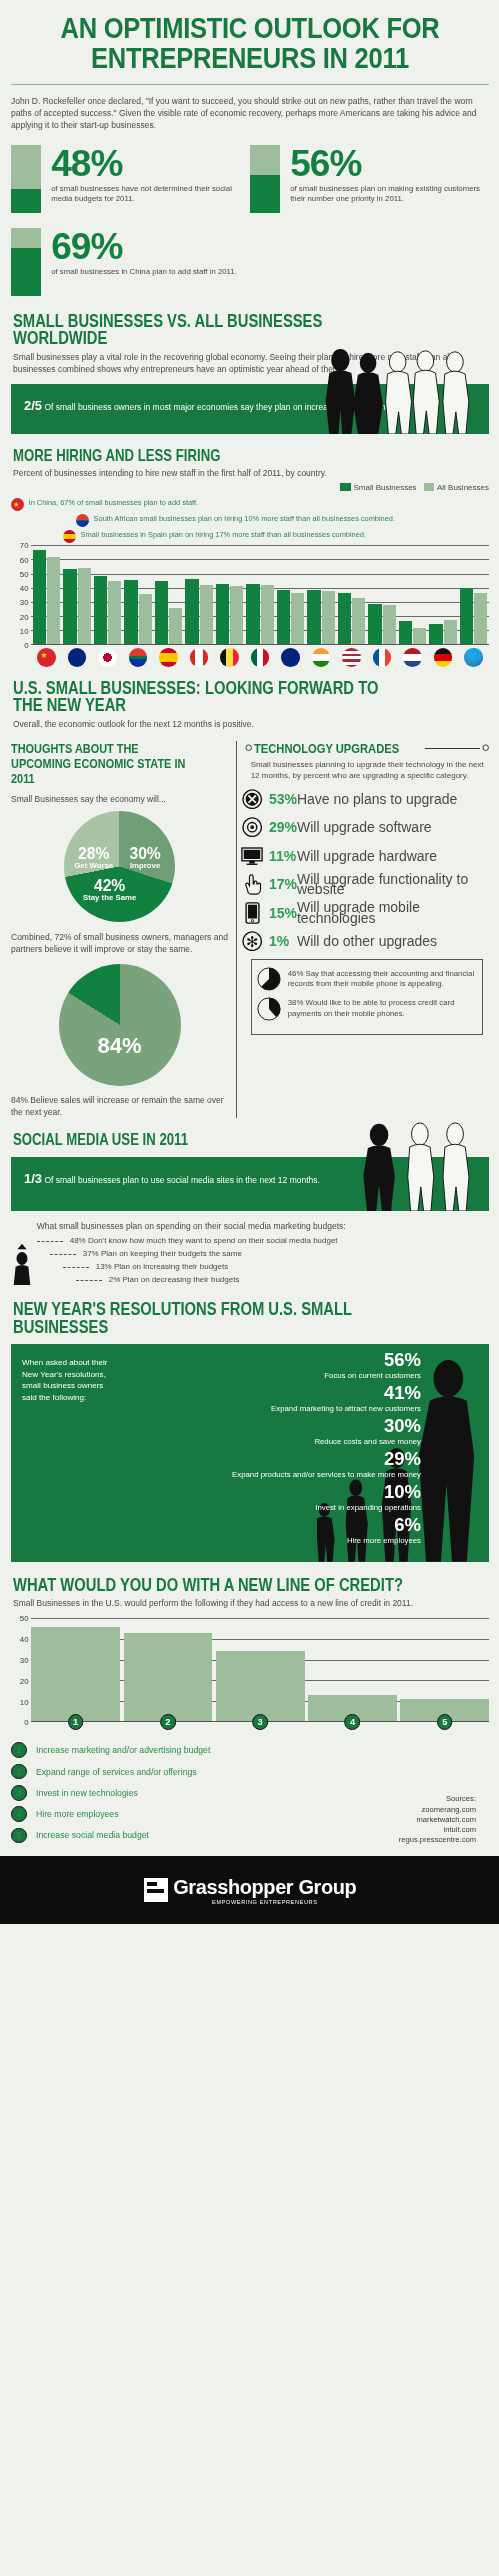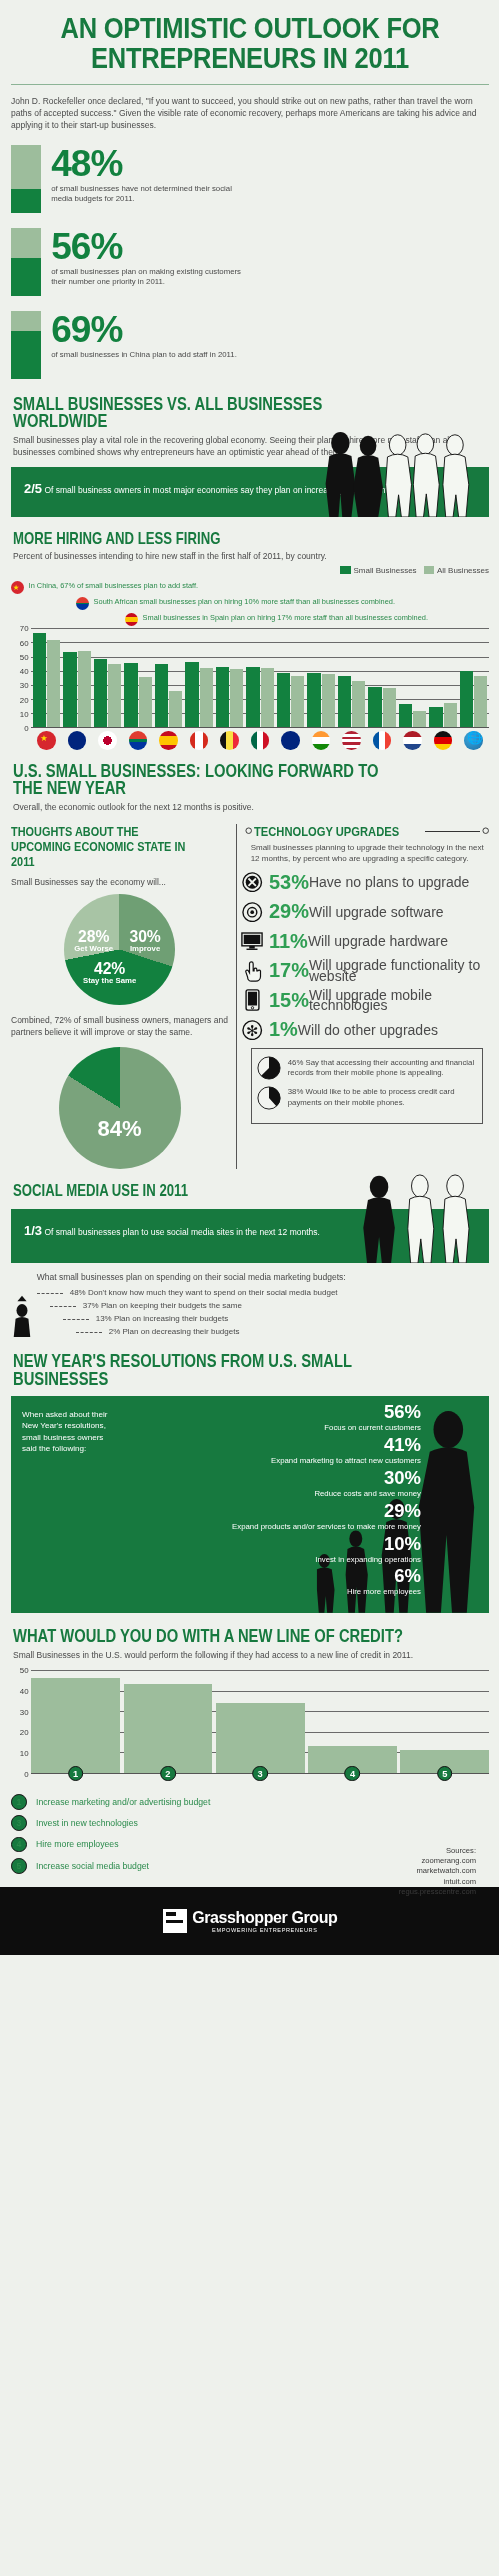--- a/index.html
+++ b/index.html
@@ -30,21 +30,21 @@
 
   .sec-head {
     font-family: "Liberation Sans Narrow", "Liberation Sans", sans-serif;
     color: #17793f; font-weight: bold; font-size: 15.7px; line-height: 17.6px;
     transform: scaleX(0.84); transform-origin: left center; letter-spacing: 0px;
   }
   .sec-head.big { font-size: 17.6px; }
   .sub { font-size: 8.5px; line-height: 12px; color: #4a4a4a; margin-top: 2.8px; }
 
   
-  .stats { display: flex; flex-wrap: wrap; padding: 13px 11px 0 11px; flex-direction: column; }
+  .stats { display: flex; flex-wrap: wrap; padding: 13px 11px 0 11px; }
   .stat { width: 50%; display: flex; margin-bottom: 15px; }
   .bar-icon { width: 30px; height: 68px; background: #9dbd9c; position: relative; flex: 0 0 30px; }
   .bar-icon i { position: absolute; left: 0; right: 0; bottom: 0; background: #12813f; display:block; }
   .stat-txt { padding-left: 10.2px; padding-top: 0px; }
   .stat-num { color: #12813f; font-weight: bold; font-size: 37px; line-height: 37px; letter-spacing: -0.9px; }
   .stat-cap { font-size: 7.8px; line-height: 10.7px; color: #4a4a4a; margin-top: 1.9px; }
 
   
   .banner { background: #17793f; color: #ffffff; margin: 9.3px 11px 0 11px; padding: 12px 13px; position: relative; min-height: 50px; }
   .banner b { font-size: 13px; }
@@ -85,21 +85,21 @@
   .pie-big { width: 122px; height: 122px; border-radius: 50%; margin: 9.3px auto 0 auto; position: relative;
     background: conic-gradient(#7aa37c 0deg 302deg, #12813f 302deg 360deg); }
   .pie-big .bign { position: absolute; left: 0; right: 0; top: 56%; text-align: center; color: #fff; font-weight: bold; font-size: 22px;
     font-family:"Liberation Sans Narrow","Liberation Sans",sans-serif; }
 
   .tech-head { font-family:"Liberation Sans Narrow","Liberation Sans",sans-serif; color:#17793f; font-weight:bold; font-size:13px;
     transform: scaleX(0.86); transform-origin: left center; }
   .tech-sub { font-size: 8px; line-height: 11px; color: #4a4a4a; margin: 3.7px 0 6.5px 13px; }
   .tli { display: flex; align-items: center; margin-bottom: 6.5px; margin-left: 3.7px; }
   .tli .ic { flex: 0 0 22px; height: 22px; margin-right: 5.6px; display:flex; align-items:center; justify-content:center;}
-  .tli .pc { color: #2f9e53; font-weight: bold; font-size: 20px; font-family:"Liberation Sans Narrow","Liberation Sans",sans-serif; flex: 0 0 28px; }
+  .tli .pc { color: #2f9e53; font-weight: bold; font-size: 14px; font-family:"Liberation Sans Narrow","Liberation Sans",sans-serif; flex: 0 0 28px; }
   .tli .tx { font-size: 14px; line-height: 10.6px; color: #4a4a4a; }
 
   .mobbox { border: 0.9px solid #555; margin: 3.7px 5.6px 0 13px; padding: 7.4px 5.6px; }
   .mrow { display: flex; align-items: center; margin-bottom: 5.6px; }
   .mrow .mic { flex: 0 0 24px; height: 24px; margin-right: 6.5px; }
   .mrow .mtx { font-size: 7.8px; line-height: 10.6px; color: #4a4a4a; }
 
   
   .smlist { margin: 7.4px 11px 0 26px; font-size: 8px; line-height: 13px; color: #4a4a4a; }
   .smlist div { position: relative; padding-left: 33px; }
@@ -121,21 +121,21 @@
   .numdot { width: 15.7px; height: 15.7px; border-radius: 50%; background: #17793f; border: 1.4px solid #111; color: #fff;
     font-size: 9.3px; font-weight: bold; display: flex; align-items: center; justify-content: center;
     font-family:"Liberation Sans Narrow","Liberation Sans",sans-serif; }
   .keyrow { display: flex; align-items: center; margin-bottom: 5.6px; }
   .keyrow .numdot { margin-right: 9.3px; flex: 0 0 15.7px; }
   .keyrow span { font-size: 8.7px; color: #2a8a4b; }
   .sources { position: absolute; right: 13px; font-size: 7.6px; line-height: 10.2px; text-align: right; color: #3b3b3b; }
 
   .footer { background: #0d0d0d; height: 68px; display: flex; align-items: center; justify-content: center; margin-top: 13px; }
   .logo-txt { color: #fff; }
-  .logo-txt .l1 { font-size: 16px; font-weight: bold; letter-spacing: -0.4px; }
+  .logo-txt .l1 { font-size: 20px; font-weight: bold; letter-spacing: -0.4px; }
   .logo-txt .l2 { font-size: 5.6px; letter-spacing: 0.6px; text-align: center; }
   .logo-mark { width: 24px; height: 24px; background: #fff; margin-right: 5.6px; position: relative; }
   .logo-mark:before { content:""; position:absolute; left:3.7px; top:3.7px; width:9.3px; height:3.7px; background:#0d0d0d; }
   .logo-mark:after { content:""; position:absolute; left:3.7px; top:11px; width:16.7px; height:3.7px; background:#0d0d0d; }
 </style>
 </head>
 <body>
 
 <div class="page">
 
@@ -212,21 +212,21 @@
     <div class="callout">
       <span class="flagdot" style="background:#d6272e;"><svg width="13" height="13" viewBox="0 0 14 14" style="font-size:8px">
             <text x="2" y="10" font-size="8" fill="#ffde00">★</text>
           </svg></span>
       <span>In China, 67% of small businesses plan to add staff.</span>
     </div>
     <div class="callout" style="margin-left:65px">
       <span class="flagdot" style="background:linear-gradient(180deg,#e03c31 46%,#007a4d 46%,#007a4d 54%,#0033a0 54%);"></span>
       <span>South African small businesses plan on hiring 10% more staff than all businesses combined.</span>
     </div>
-    <div class="callout" style="margin-left:114px">
+    <div class="callout" style="margin-left:52px">
       <span class="flagdot" style="background:linear-gradient(180deg,#c60b1e 28%,#ffc400 28%,#ffc400 72%,#c60b1e 72%);"></span>
       <span>Small businesses in Spain plan on hiring 17% more staff than all businesses combined.</span>
     </div>
   </div>
 
   <div class="chart-wrap">
     <div class="axis">
       <div class="ylabels" id="hiring-y">
           <div style="top: 100%;">0</div>
           <div style="top: 85.7143%;">10</div>
@@ -387,20 +387,21 @@
           <div class="n">42%</div>
           <div class="c">Stay the Same</div>
         </div>
       </div>
 
       <div class="sub" style="margin-top:9.3px">Combined, 72% of small business owners, managers and partners believe it will improve or stay the same.</div>
 
       <div class="pie-big">
         <div class="bign">84%</div>
       </div>
+      <div class="sub" style="margin-top:7.4px">84% Believe sales will increase or remain the same over the next year.</div>
     </div>
 
     <div class="col-r">
       <div style="display:flex;align-items:center;margin-left:7.4px;">
         <svg width="7.4" height="7.4" viewBox="0 0 8 8">
             <circle cx="4" cy="4" r="3" fill="#eef1ec" stroke="#333"></circle>
           </svg>
         <div class="tech-head" style="margin-left:1.9px;">TECHNOLOGY UPGRADES</div>
         <div style="flex:1;height:0.9px;background:#333;margin:0 1.9px;"></div>
         <svg width="7.4" height="7.4" viewBox="0 0 8 8">
@@ -612,20 +613,24 @@
         </div>
       </div>
   </div>
 
   <div style="margin:20px 11px 0 11px;position:relative;">
     <div class="keyrow">
       <span class="numdot">1</span>
       <span>Increase marketing and/or advertising budget</span>
     </div>
     <div class="keyrow">
+      <span class="numdot">2</span>
+      <span>Expand range of services and/or offerings</span>
+    </div>
+    <div class="keyrow">
       <span class="numdot">3</span>
       <span>Invest in new technologies</span>
     </div>
     <div class="keyrow">
       <span class="numdot">4</span>
       <span>Hire more employees</span>
     </div>
     <div class="keyrow">
       <span class="numdot">5</span>
       <span>Increase social media budget</span>

